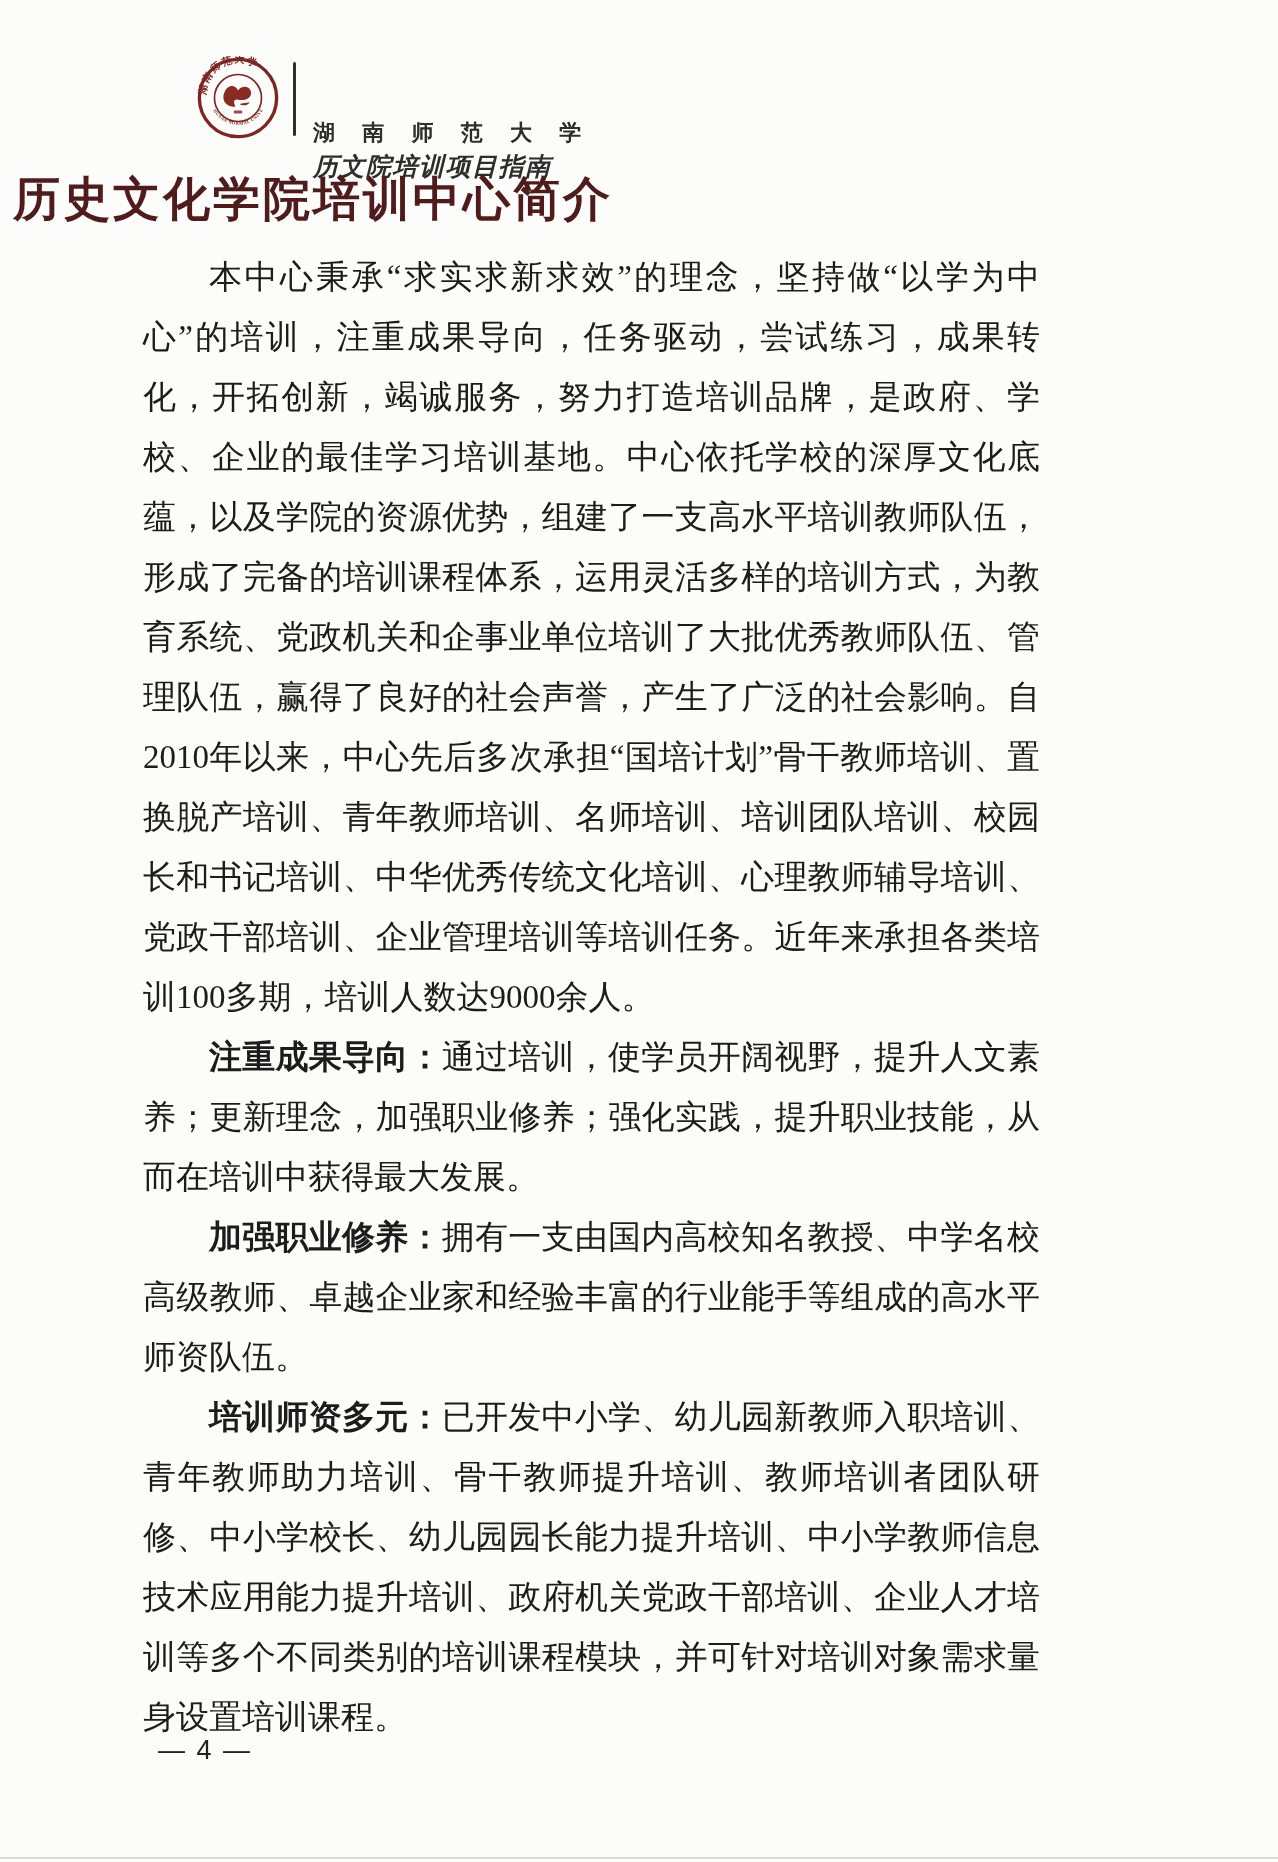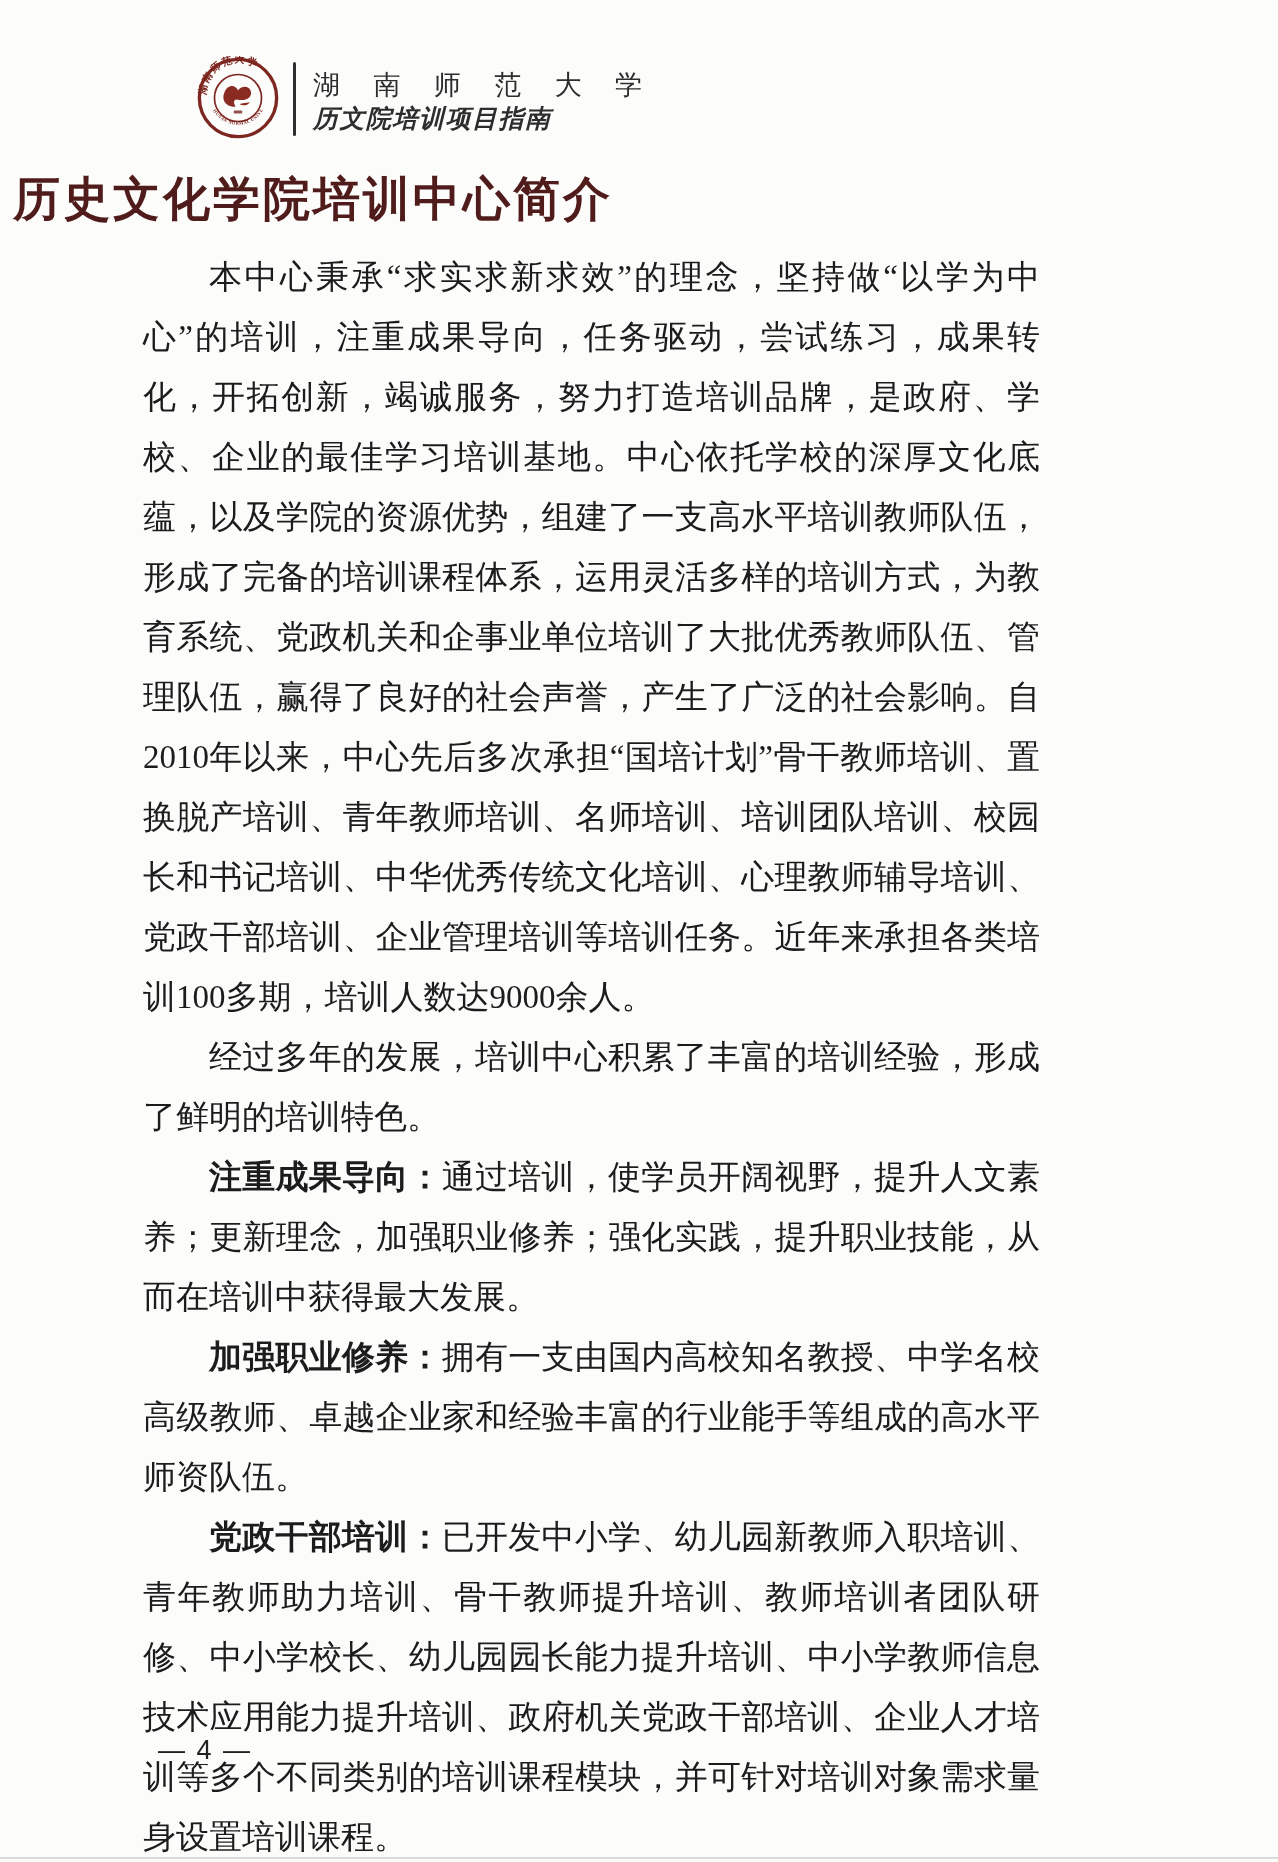--- a/index.html
+++ b/index.html
@@ -21,22 +21,22 @@
   .header-divider {
     position: absolute; left: 293px; top: 62px;
     width: 3px; height: 74px; background: #2e2e2e; border-radius: 2px;
   }
   .header-text {
     position: absolute; left: 313px; top: 68px;
     font-family: "Liberation Sans", sans-serif;
     color: #2d2d2d;
   }
   .header-text .org {
-    font-size: 27px; font-weight: normal; letter-spacing: 0.48em;
-    line-height: 34px; white-space: nowrap;
+    font-size: 22px; font-weight: bold; letter-spacing: 0.48em;
+    line-height: 34px; white-space: nowrap; margin-top: 48px;
   }
   .header-text .guide {
     font-size: 25px; font-weight: bold; letter-spacing: 0.06em;
     line-height: 32px; white-space: nowrap; font-style: italic;
   }
   
   .doc-title {
     position: absolute; left: 13px; top: 168px; width: 100%;
     margin: 0; text-align: left;
     font-family: "Liberation Sans", sans-serif;
@@ -98,22 +98,21 @@
     <div class="header-text">
       <div class="org">湖 南 师 范 大 学</div>
       <div class="guide">历文院培训项目指南</div>
     </div>
   </div>
 
   <h1 class="doc-title">历史文化学院培训中心简介</h1>
 
   <div class="doc-body" style="color: rgb(28, 28, 28);">
       <p><span>本中心秉承“求实求新求效”的理念，坚持做“以学为中心”的培训，注重成果导向，任务驱动，尝试练习，成果转化，开拓创新，竭诚服务，努力打造培训品牌，是政府、学校、企业的最佳学习培训基地。中心依托学校的深厚文化底蕴，以及学院的资源优势，组建了一支高水平培训教师队伍，形成了完备的培训课程体系，运用灵活多样的培训方式，为教育系统、党政机关和企事业单位培训了大批优秀教师队伍、管理队伍，赢得了良好的社会声誉，产生了广泛的社会影响。自2010年以来，中心先后多次承担“国培计划”骨干教师培训、置换脱产培训、青年教师培训、名师培训、培训团队培训、校园长和书记培训、中华优秀传统文化培训、心理教师辅导培训、党政干部培训、企业管理培训等培训任务。近年来承担各类培训100多期，培训人数达9000余人。</span></p>
-      <p><span>经过多年的发展，培训中心积累了丰富的培训经验，形成了鲜明的培训特色。</span></p>
       <p><b class="lead">注重成果导向：</b><span>通过培训，使学员开阔视野，提升人文素养；更新理念，加强职业修养；强化实践，提升职业技能，从而在培训中获得最大发展。</span></p>
       <p><b class="lead">加强职业修养：</b><span>拥有一支由国内高校知名教授、中学名校高级教师、卓越企业家和经验丰富的行业能手等组成的高水平师资队伍。</span></p>
-      <p><b class="lead">党政干部培训：</b><span>已开发中小学、幼儿园新教师入职培训、青年教师助力培训、骨干教师提升培训、教师培训者团队研修、中小学校长、幼儿园园长能力提升培训、中小学教师信息技术应用能力提升培训、政府机关党政干部培训、企业人才培训等多个不同类别的培训课程模块，并可针对培训对象需求量身设置培训课程。</span></p>
+      <p><b class="lead">培训师资多元：</b><span>已开发中小学、幼儿园新教师入职培训、青年教师助力培训、骨干教师提升培训、教师培训者团队研修、中小学校长、幼儿园园长能力提升培训、中小学教师信息技术应用能力提升培训、政府机关党政干部培训、企业人才培训等多个不同类别的培训课程模块，并可针对培训对象需求量身设置培训课程。</span></p>
     </div>
 
   <div class="page-number">— 4 —</div>
 
   <div class="scan-edge"></div>
 </div>
 
 </body></html>

